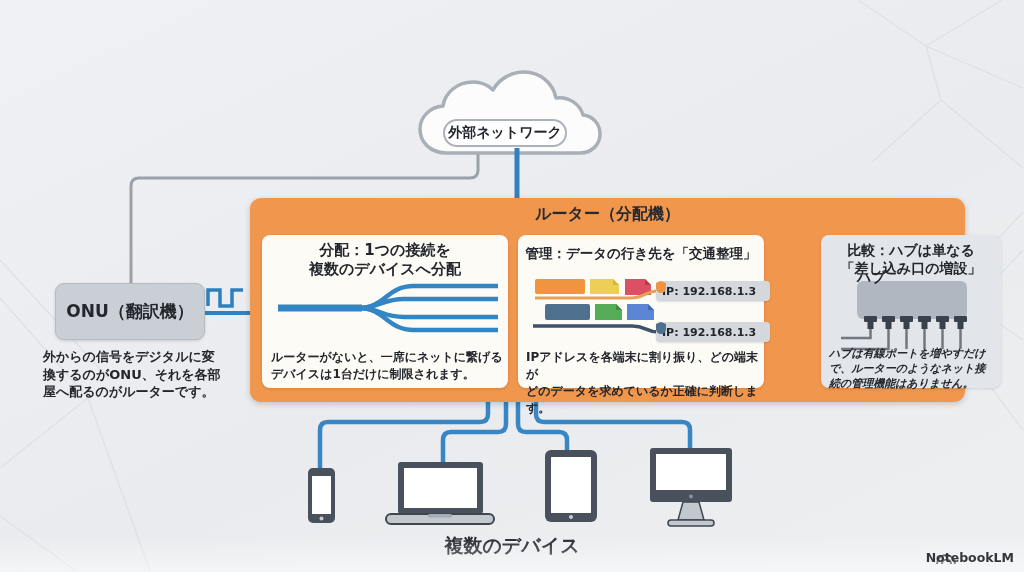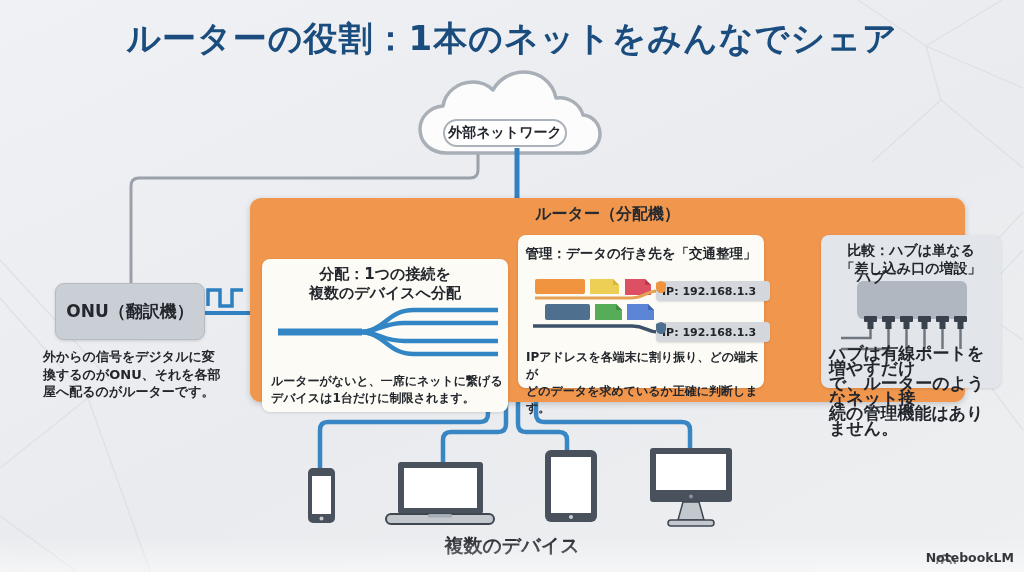--- a/index.html
+++ b/index.html
@@ -34,31 +34,31 @@
   
   .router-box{
     left:250px;top:198px;width:715px;height:204px;background:#F0964D;
     border-radius:11px;box-shadow:0 2px 6px rgba(0,0,0,.18);
   }
   .router-header{left:0;top:6px;width:715px;text-align:center;font-size:16px;font-weight:800;color:#262A30;}
   .panel{
     position:absolute;top:37px;height:153px;background:#FCFBF5;border-radius:8px;
     box-shadow:0 1px 3px rgba(0,0,0,.12);
   }
-  .panel.p1{left:12px;width:246px;margin-top:24px;}
+  .panel.p1{left:12px;width:246px;}
   .panel.p2{left:268px;width:246px;}
   .panel.p3{left:528px;width:180px;background:#E2E5EA;margin-left:43px;}
   .panel .ptitle{position:absolute;left:0;top:6px;width:100%;text-align:center;font-weight:800;line-height:19px;}
   .p1 .ptitle{font-size:15px;}
   .p2 .ptitle{font-size:13.5px;top:9px;}
   .p3 .ptitle{font-size:14px;line-height:18px;}
   .pnote{position:absolute;font-weight:700;}
   .p1 .pnote{left:9px;top:114px;width:232px;font-size:12px;line-height:17px;}
   .p2 .pnote{left:8px;top:114px;width:236px;font-size:12px;line-height:17px;}
-  .p3 .pnote{left:8px;top:111px;width:166px;font-size:17px;line-height:15px;}
+  .p3 .pnote{left:8px;top:111px;width:166px;font-size:11px;line-height:15px;font-style:italic;}
   .panel svg{position:absolute;left:0;top:0;pointer-events:none;}
   .ip-badge{
     position:absolute;left:138px;width:114px;height:20px;background:#D4D8DD;
     border-radius:4px;display:flex;align-items:center;gap:4px;padding:0 6px;
     box-sizing:border-box;box-shadow:0 1px 2px rgba(0,0,0,.12);
   }
   .ip-badge span{font-size:11px;font-weight:800;}
   .hub-label{position:absolute;left:36px;top:34px;width:94px;text-align:left;font-size:14px;font-weight:800;}
   .devices-label{left:380px;top:533px;width:264px;text-align:center;font-size:19px;font-weight:800;}
   .brand{
@@ -133,21 +133,20 @@
       <path d="M683 502 H699 L704 520 H678 Z" fill="#C3C8CE" stroke="#3E4650" stroke-width="1.5"></path>
       <rect x="668" y="520" width="46" height="6" rx="3" fill="#C3C8CE" stroke="#3E4650" stroke-width="1.5"></rect>
     </g>
 
     <g fill="none" stroke="#3C4043" stroke-width="2">
       <path d="M937 564 A 9 9 0 0 1 955 564"></path>
       <path d="M942 564 A 4.5 4.5 0 0 1 951 564"></path>
     </g>
   </svg>
 
-  <div class="abs title">ルーターの役割：1本のネットをみんなでシェア</div>
 
   <div class="abs cloud-pill">
     <span>外部ネットワーク</span>
   </div>
 
 
   <div class="abs onu-desc pre">外からの信号をデジタルに変
 換するのがONU、それを各部
 屋へ配るのがルーターです。</div>
   <div class="abs onu-box">

